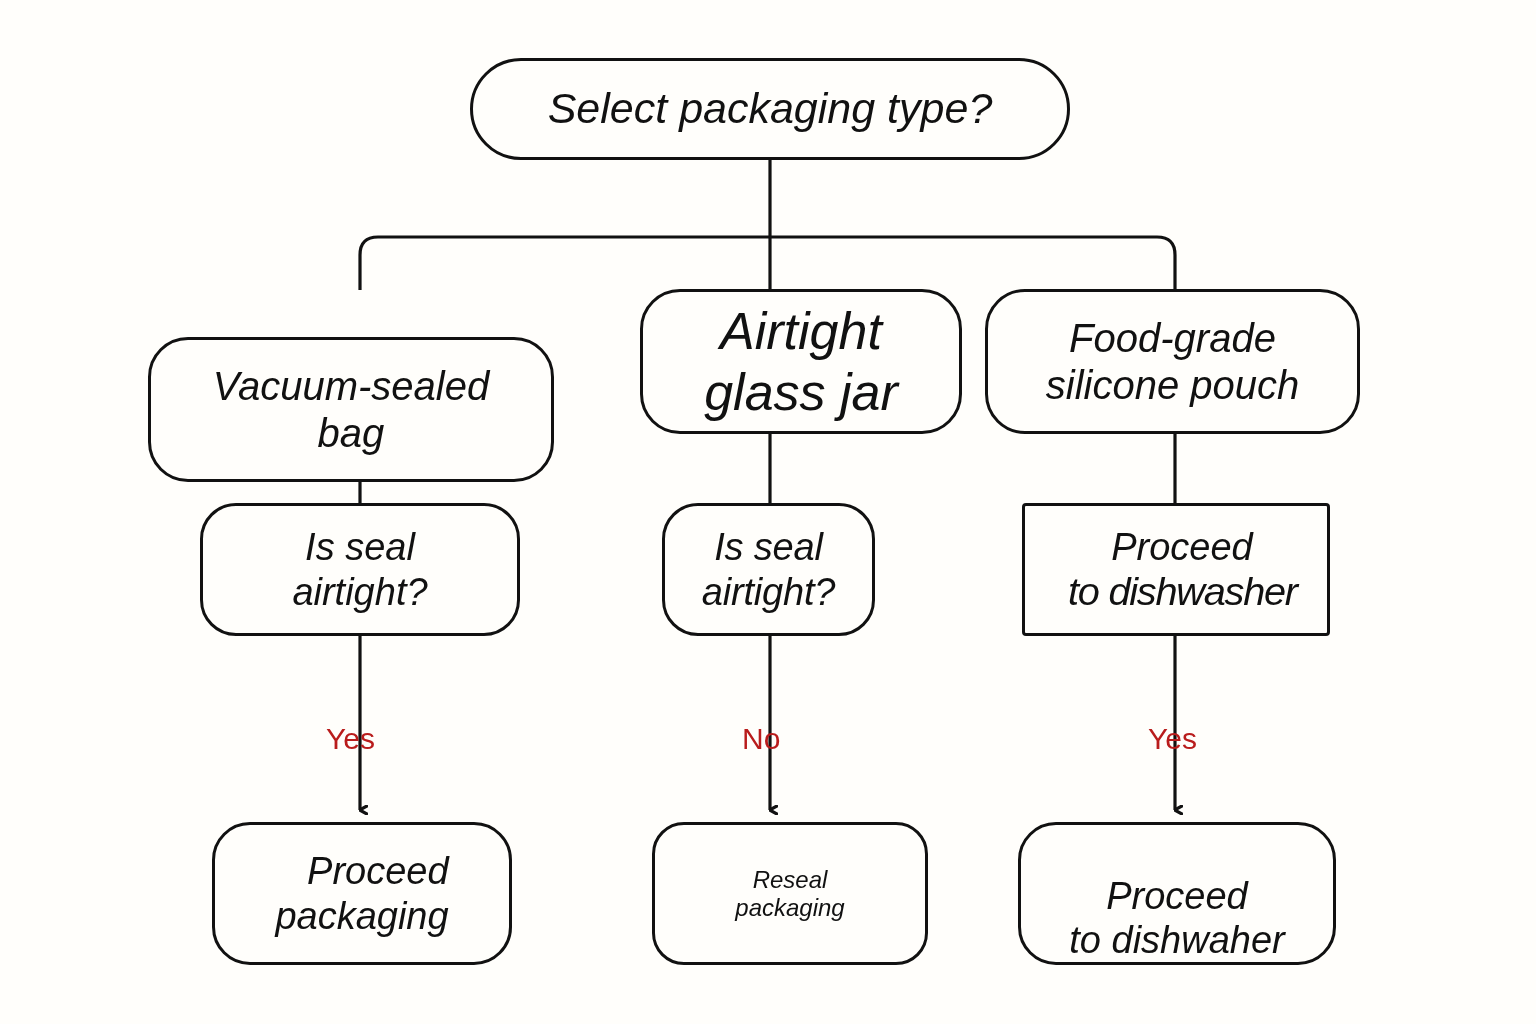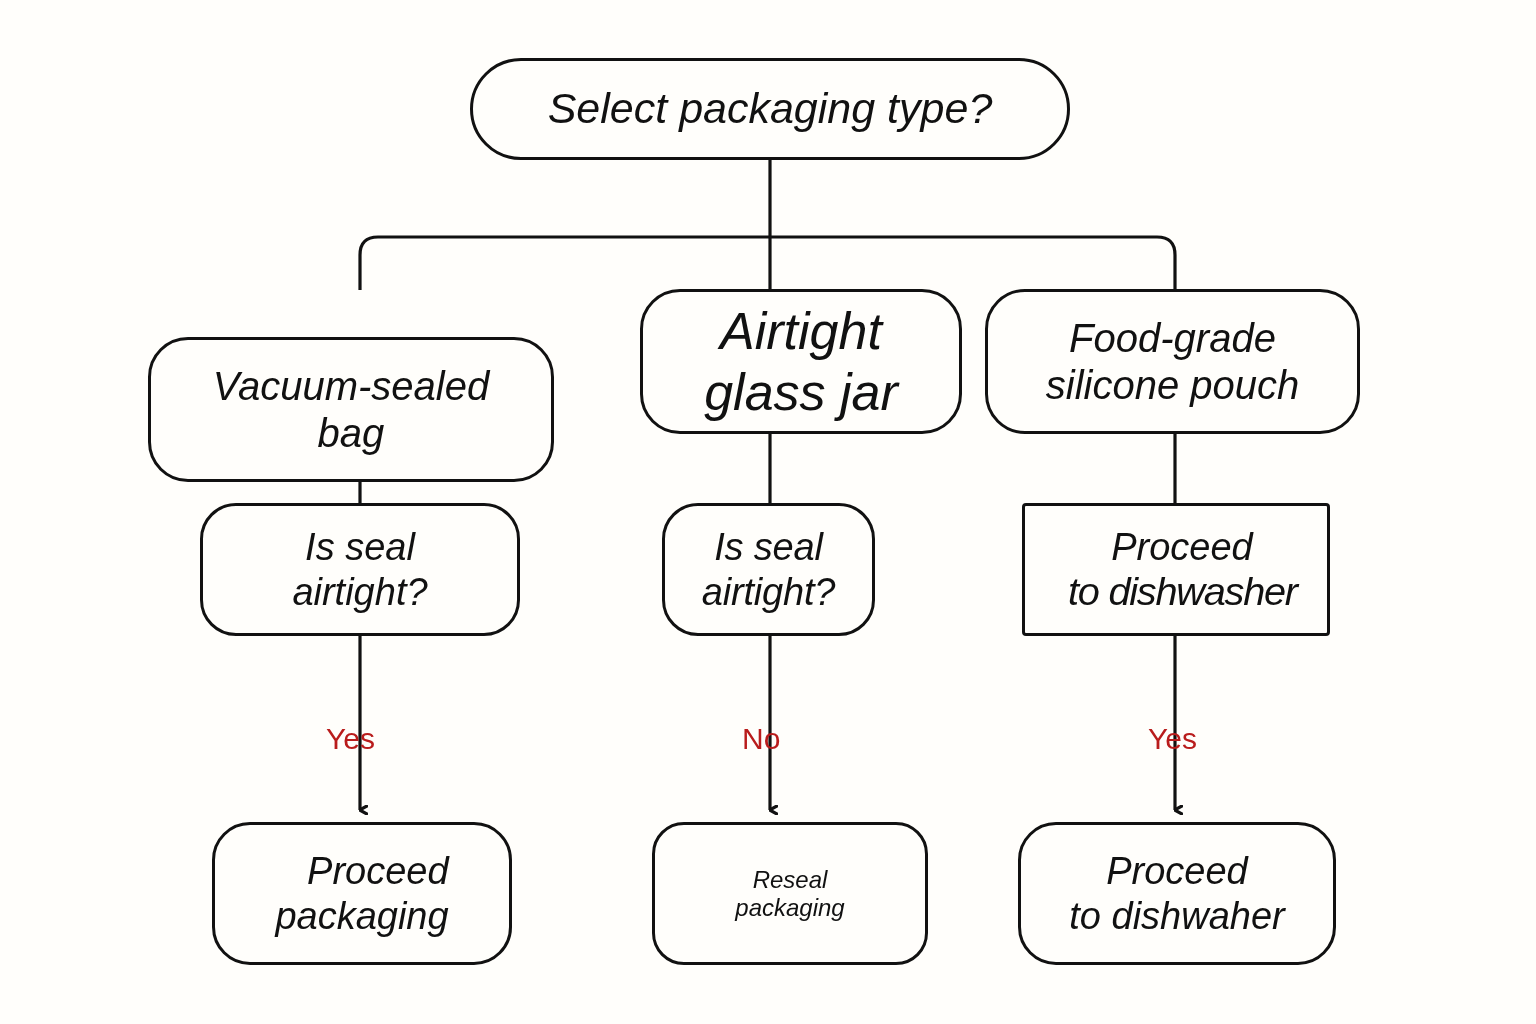--- a/index.html
+++ b/index.html
@@ -53,21 +53,21 @@
   
   #n-root      { left: 470px;  top: 58px;  width: 600px; height: 102px; border-radius: 51px; font-size: 43px; }
   #n-vacuum    { left: 148px;  top: 289px; width: 406px; height: 145px; border-radius: 40px; font-size: 40px; margin-top: 48px; }
   #n-jar       { left: 610px;  top: 289px; width: 322px; height: 145px; border-radius: 40px; font-size: 52px; margin-left: 30px; }
   #n-silicone  { left: 985px;  top: 289px; width: 375px; height: 145px; border-radius: 40px; font-size: 40px; }
   #n-seal-left { left: 200px;  top: 503px; width: 320px; height: 133px; border-radius: 36px; font-size: 38px; }
   #n-seal-mid  { left: 662px;  top: 503px; width: 213px; height: 133px; border-radius: 36px; font-size: 38px; }
   #n-dish-mid  { left: 1022px; top: 503px; width: 308px; height: 133px; border-radius: 4px; font-size: 38px; }
   #n-proceed   { left: 212px;  top: 822px; width: 300px; height: 143px; border-radius: 38px; font-size: 38px; text-align: right; }
   #n-reseal    { left: 652px;  top: 822px; width: 276px; height: 143px; border-radius: 32px; font-size: 24px; }
-  #n-dish-bot  { left: 1018px; top: 822px; width: 318px; height: 143px; border-radius: 38px; font-size: 38px; }
+  #n-dish-bot  { left: 1018px; top: 822px; width: 318px; height: 143px; border-radius: 38px; font-size: 38px; align-items: flex-end; }
 
   
   #n-dish-mid .node-label {
     transform: translateX(6px);
   }
   #n-dish-mid .line2 {
     display: inline-block;
     letter-spacing: -1.2px;
     transform: scaleX(1.045);
     transform-origin: center;

